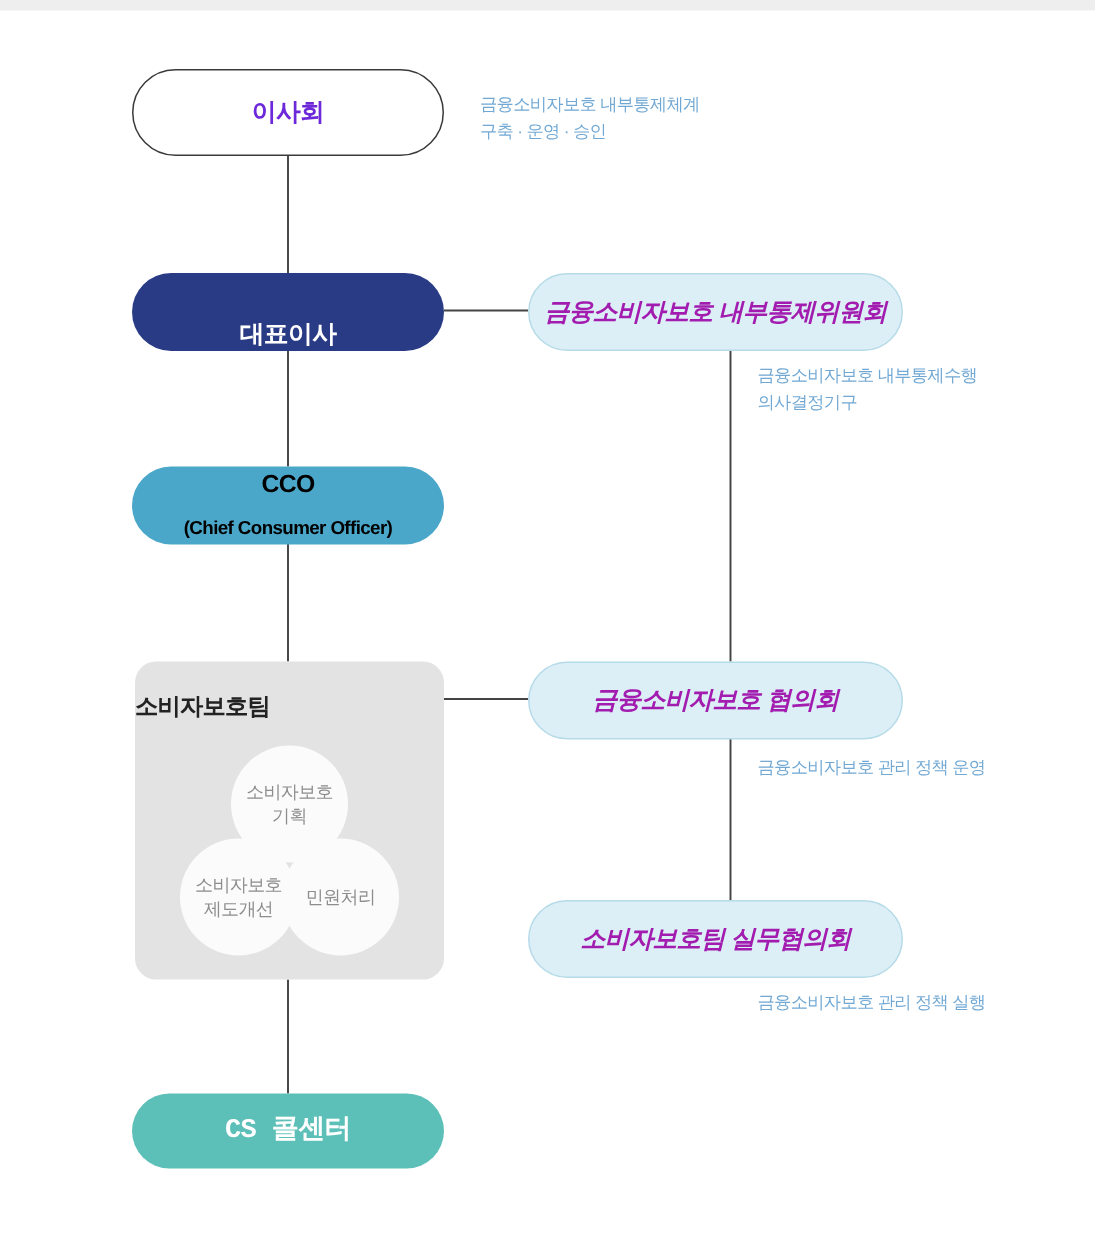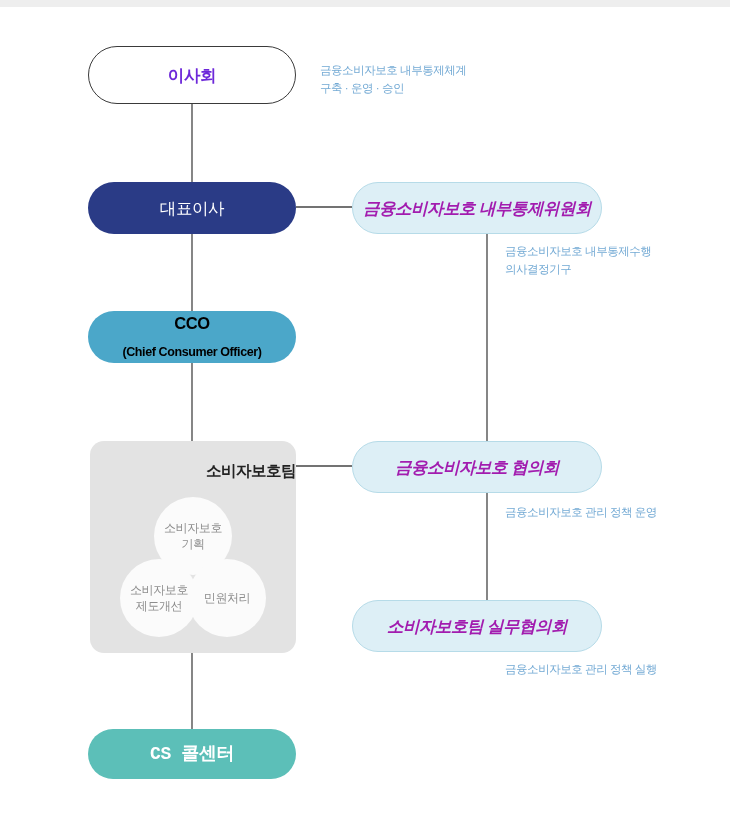--- a/index.html
+++ b/index.html
@@ -60,22 +60,23 @@
     color: #6d28d9;
     font-size: 16.5px;
     font-weight: 700;
     letter-spacing: -0.4px;
   }
   .node-navy {
     background: #2a3b86;
     border-radius: 32px;
     color: #ffffff;
     font-size: 16.5px;
-    font-weight: 400;
-    letter-spacing: -0.4px;
+    font-weight: 700;
+    letter-spacing: -0.4px;
+    align-items: flex-end;
   }
   .node-cyan {
     background: #4ba7c9;
     border-radius: 32px;
     color: #000000;
     font-size: 16.5px;
     font-weight: 700;
     letter-spacing: -0.4px;
   }
   .node-cyan .sub {
@@ -108,21 +109,21 @@
     position: absolute;
     box-sizing: border-box;
     background: #e3e3e3;
     border-radius: 14px;
   }
   .panel-title {
     position: absolute;
     left: 0;
     top: 20px;
     width: 100%;
-    text-align: right;
+    text-align: left;
     font-size: 15.5px;
     font-weight: 700;
     color: #222222;
     letter-spacing: -0.5px;
   }
   .bubble {
     position: absolute;
     box-sizing: border-box;
     background: #fbfbfb;
     border-radius: 50%;

